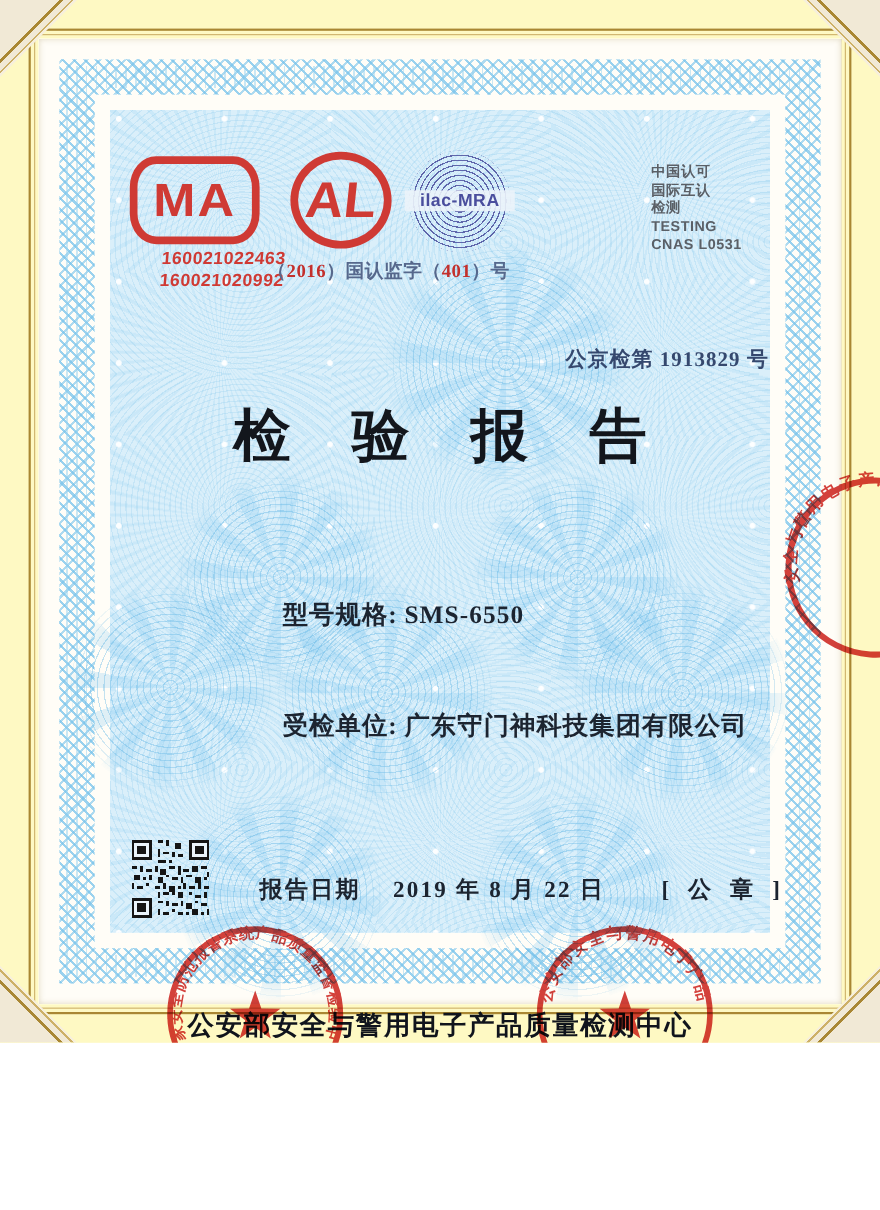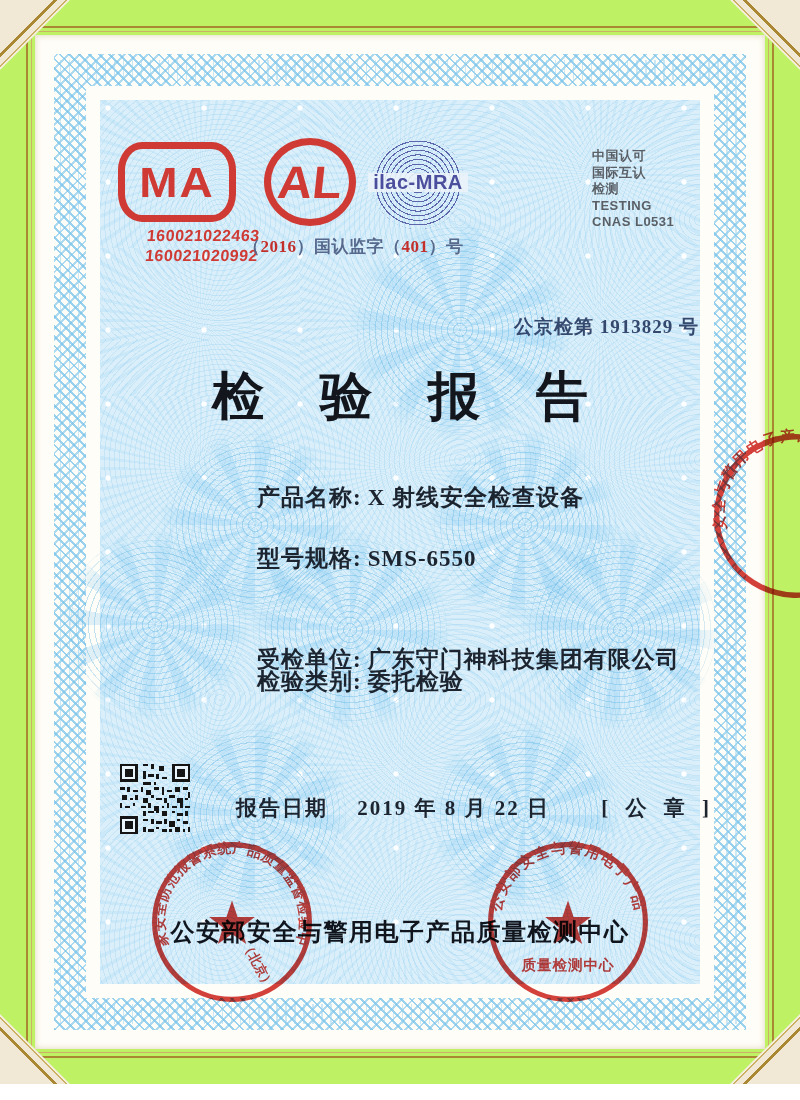--- a/index.html
+++ b/index.html
@@ -1,19 +1,19 @@
 <!DOCTYPE html>
 <html><head>
 <meta charset="utf-8">
 <style>
   * { margin:0; padding:0; box-sizing:border-box; }
   html,body { width:800px; height:1100px; }
   body { font-family:"Liberation Serif","DejaVu Serif",serif; }
 
-  .page { position:relative; width:800px; height:1084px; background:#bef264; overflow:hidden;padding-left:40px; }
+  .page { position:relative; width:800px; height:948px; background:#fef9c3; overflow:hidden;padding-left:40px; }
 
   
   .gold-line-1 { position:absolute; inset:26px; border:2px solid #a98733; }
   .gold-line-2 { position:absolute; inset:31px; border:1px solid #cdb068; }
   .white-mat  { position:absolute; inset:35px; background:#fffdf7; box-shadow: inset 0 0 6px rgba(120,90,20,.25); }
   .corner { position:absolute; width:70px; height:70px;
     background:linear-gradient(135deg,#f1e9d6 0 38px,#a98733 38px 40.5px,#f1e9d6 40.5px 46px,#cdb068 46px 47.5px,#f6efdd 47.5px 58px,#d9c globalThis 58px);
   }
   .corner { background:linear-gradient(135deg,#f1e9d6 0 38px,#a98733 38px 40.5px,#f1e9d6 40.5px 46px,#cdb068 46px 47.5px,#f6efdd 47.5px);
     clip-path:polygon(0 0,100% 0,0 100%); }
@@ -51,21 +51,21 @@
   .cma-logo { position:absolute; left:118px; top:142px; width:118px; height:80px;
     border:7px solid #cf3a34; border-radius:24px/28px; display:flex; align-items:center; justify-content:center; }
   .cma-logo span { font-family:"Liberation Sans",sans-serif; font-weight:800; font-size:46px; color:#cf3a34; letter-spacing:2px; transform:scaleY(.92); }
   .cal-logo { position:absolute; left:264px; top:138px; width:92px; height:88px;
     border:7px solid #cf3a34; border-radius:50%; display:flex; align-items:center; justify-content:center; }
   .cal-logo span { font-family:"Liberation Sans",sans-serif; font-weight:800; font-size:48px; color:#cf3a34; transform:skewX(-6deg) scaleY(.95); }
   .ilac-logo { position:absolute; left:372px; top:137px; width:92px; height:92px; border-radius:50%;
     background:repeating-radial-gradient(circle at 50% 50%, rgba(74,78,157,.85) 0 1.1px, transparent 1.1px 4.6px); }
   .ilac-band { position:absolute; left:-4px; right:-4px; top:36px; height:19px; background:rgba(235,243,250,.9);
     display:flex; align-items:center; justify-content:center; }
-  .ilac-band span { font-family:"Liberation Sans",sans-serif; font-weight:700; font-size:20px; color:#4a4e9d; letter-spacing:.5px;text-align:center; }
+  .ilac-band span { font-family:"Liberation Sans",sans-serif; font-weight:700; font-size:16px; color:#4a4e9d; letter-spacing:.5px;text-align:center; }
   .cnas-logo { position:absolute; left:476px; top:152px; width:104px; height:66px; }
   .cnas-logo .word { position:absolute; left:0; right:0; top:16px; text-align:center;
     font-family:"Liberation Sans",sans-serif; font-weight:800; font-size:31px; color:#3f3f94; letter-spacing:0; transform:scaleY(1.05); }
   .cnas-logo svg { position:absolute; inset:0; }
   .accred { position:absolute; left:592px; top:148px; font-family:"Liberation Sans",sans-serif;
     font-size:13px; line-height:16.5px; color:#5a5f66; font-weight:700; letter-spacing:.5px; }
 
   .cert-nums { position:absolute; left:146px; top:226px; font-family:"Liberation Sans",sans-serif;
     font-weight:800; font-size:16px; line-height:20px; color:#cf3a34; transform:skewX(-5deg); letter-spacing:.5px; }
   .approval { position:absolute; left:243px; top:235px; font-size:17px; font-weight:700; color:#56688c; letter-spacing:.5px; }
@@ -144,31 +144,25 @@
     <div>160021022463</div>
     <div>160021020992</div>
   </div>
   <div class="approval">
     <span>（</span><span class="num">2016</span><span>）国认监字（</span><span class="num">401</span><span>）号</span>
   </div>
   <div class="report-no">公京检第 1913829 号</div>
 
   <div class="title">检验报告</div>
 
-  <div class="field f0">
-    <span>产品名称:</span><span class="val">X 射线安全检查设备</span>
-  </div>
   <div class="field f1">
     <span>型号规格:</span><span class="val">SMS-6550</span>
   </div>
   <div class="field f2">
     <span>受检单位:</span><span class="val">广东守门神科技集团有限公司</span>
-  </div>
-  <div class="field f3">
-    <span>检验类别:</span><span class="val">委托检验</span>
   </div>
 
   <svg class="qr" viewBox="0 0 29 29" shape-rendering="crispEdges">
     <rect x="0" y="0" width="29" height="29" fill="#fff" fill-opacity="0"></rect>
     <g fill="#151515">
       <rect x="1" y="1" width="7" height="7"></rect>
         <rect x="21" y="1" width="7" height="7"></rect>
         <rect x="1" y="21" width="7" height="7"></rect>
       <rect x="2" y="2" width="5" height="5" fill="#eaf4fb"></rect>
         <rect x="22" y="2" width="5" height="5" fill="#eaf4fb"></rect>

